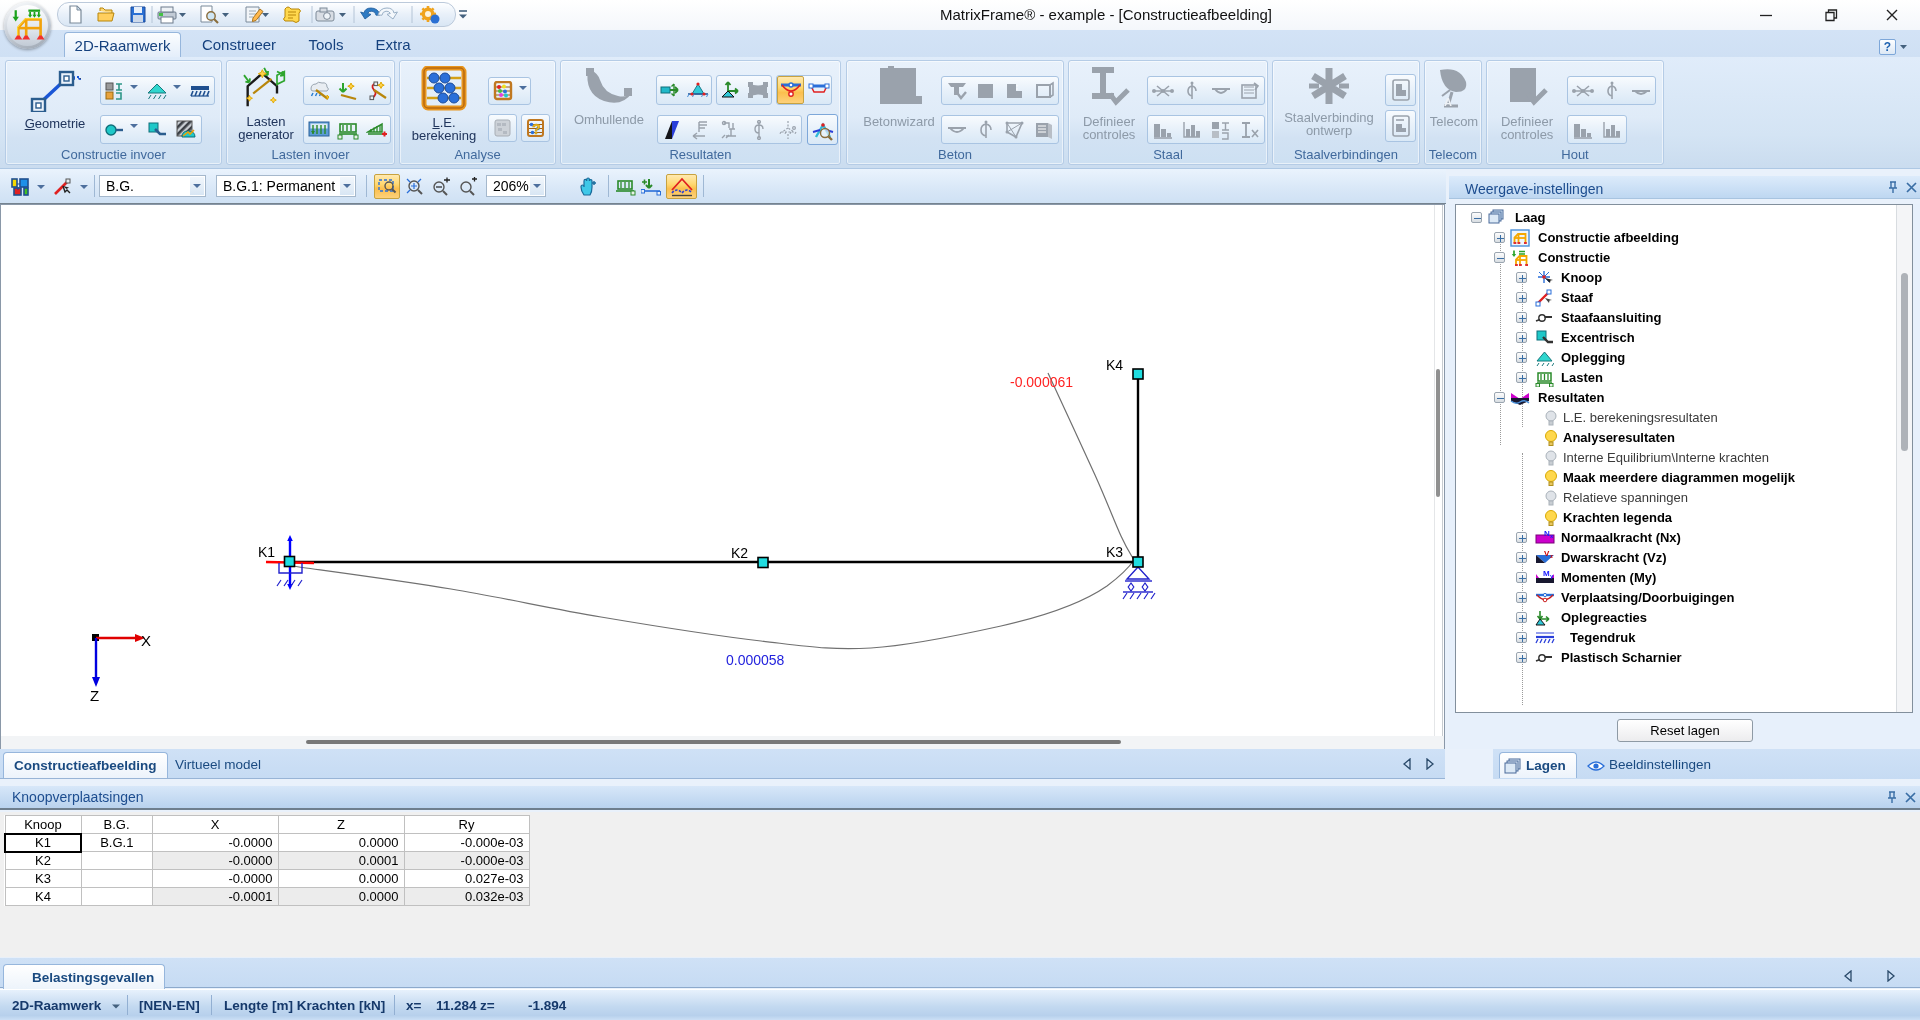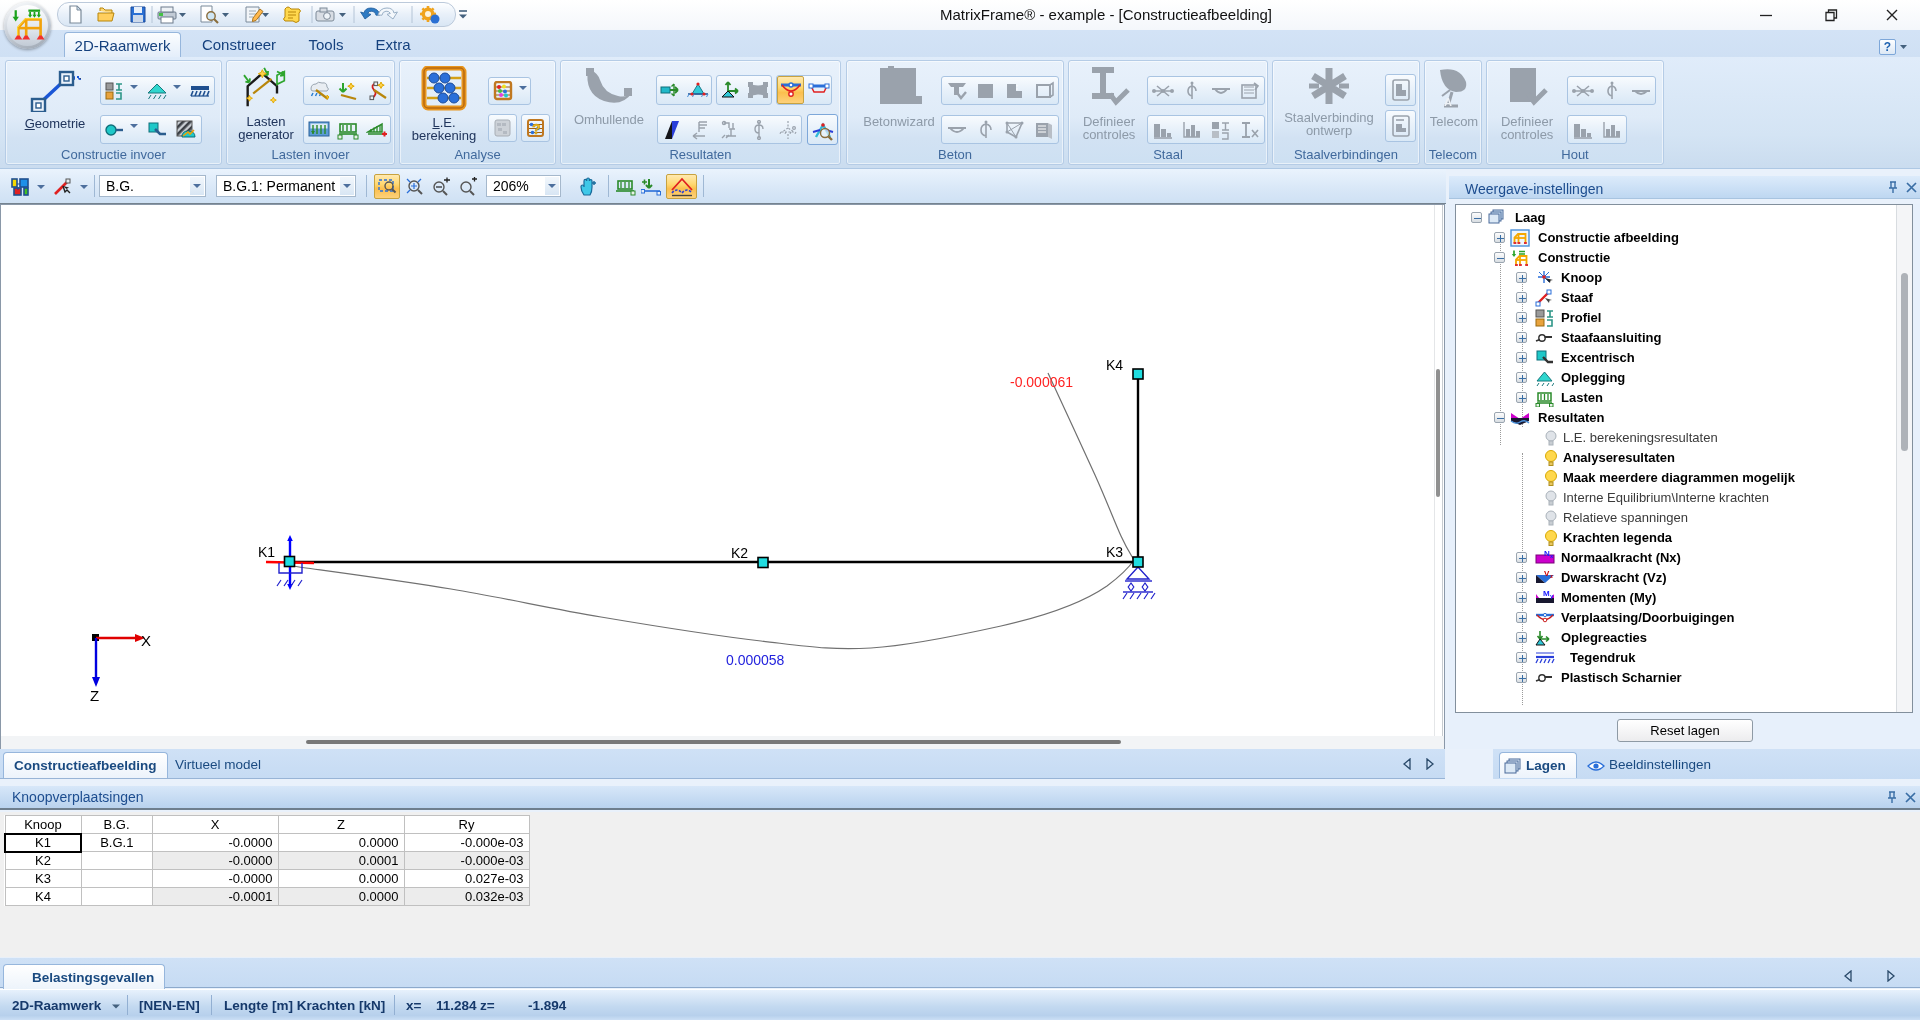--- a/index.html
+++ b/index.html
@@ -838,21 +838,21 @@
           <path d="M5 10 h6" stroke="#222" stroke-width="1.2"></path>
         </svg>
       </div>
     <div class="tbtn" style="left:455px; width:25px;">
         <svg width="20" height="19" viewBox="0 0 20 19">
           <circle cx="8" cy="10" r="5" fill="none" stroke="#555" stroke-width="1.4"></circle>
           <path d="M12 14 l4 4" stroke="#555" stroke-width="2"></path>
           <path d="M14 2 h5 M16.5 -0.5 v5" stroke="#222" stroke-width="1.3"></path>
         </svg>
       </div>
-    <div class="combo" style="left:486px; width:75px;">
+    <div class="combo" style="left:486px; width:60px;">
         <span class="txt">206%</span>
         <span class="cbtn">
           <span class="darr"></span>
         </span>
       </div>
     <div class="tbtn" style="left:574px; width:28px;">
         <svg width="20" height="20" viewBox="0 0 20 20">
           <path d="M6 18 q-3 -4 -3 -8 q0 -2 1.6 -2 q1.4 0 1.4 2 V4 q0 -1.6 1.4 -1.6 q1.3 0 1.3 1.6 V2.6 q0 -1.6 1.4 -1.6 q1.3 0 1.3 1.6 V4 q0 -1.4 1.3 -1.4 q1.3 0 1.3 1.4 v6 q0 5 -2 8z" fill="#3fc8e8" stroke="#1a6a9a" stroke-width="1.2"></path>
           <path d="M14 6 h4 m-2 -2 v4" stroke="#1a6a9a" stroke-width="1.4"></path>
         </svg>
@@ -1018,30 +1018,20 @@
                 <path d="M3 14 L13 4" stroke="#e02020" stroke-width="2.4"></path>
                 <rect x="12" y="1" width="4" height="4" fill="#fff" stroke="#2a6fd9"></rect>
                 <rect x="1" y="13" width="4" height="4" fill="#fff" stroke="#2a6fd9"></rect>
                 <path d="M10 9 l4 5 l0.5 -2.5 l2.5 -0.5 z" fill="#444"></path>
               </svg></span>
             <span class="lbl2" style="left:105px">Staaf</span>
           </div>
       <div class="trow">
             <span class="pm plus" style="left:60px"></span>
             <span class="ticon" style="left:79px"><svg width="19" height="18" viewBox="0 0 19 18">
-                <rect x="1" y="1" width="8" height="7" fill="#9a9a9a" stroke="#555"></rect>
-                <rect x="1" y="10" width="8" height="7" fill="#e8a33d" stroke="#9a6a10"></rect>
-                <path d="M12 2 h6 M15 2 v6 M12 8 h6" stroke="#2e9688" stroke-width="1.6"></path>
-                <path d="M12 11 h5 v6 h-5" stroke="#2e9688" stroke-width="1.6" fill="none"></path>
-              </svg></span>
-            <span class="lbl2" style="left:105px">Profiel</span>
-          </div>
-      <div class="trow">
-            <span class="pm plus" style="left:60px"></span>
-            <span class="ticon" style="left:79px"><svg width="19" height="18" viewBox="0 0 19 18">
                 <circle cx="7" cy="9" r="3.2" fill="none" stroke="#333" stroke-width="1.4"></circle>
                 <path d="M1 12 L5 10.5 M9.5 8 L17 8" stroke="#333" stroke-width="1.8"></path>
               </svg></span>
             <span class="lbl2" style="left:105px">Staafaansluiting</span>
           </div>
       <div class="trow">
             <span class="pm plus" style="left:60px"></span>
             <span class="ticon" style="left:79px"><svg width="19" height="18" viewBox="0 0 19 18">
                 <rect x="2" y="2" width="9" height="9" fill="#1fc8c8" stroke="#0f6f7a"></rect>
                 <path d="M8 8 l5 5 h5" stroke="#333" stroke-width="2.4" fill="none"></path>
@@ -1083,33 +1073,33 @@
               </svg></span>
             <span class="lbl2" style="left:107px">L.E. berekeningsresultaten</span>
           </div>
       <div class="trow">
             <span class="ticon" style="left:87px"><svg width="16" height="18" viewBox="0 0 16 18">
                 <circle cx="8" cy="7" r="5.5" fill="#ffd84d" stroke="#d8a800"></circle>
                 <rect x="6" y="13" width="4" height="3.5" fill="#e8c860" stroke="#b09020"></rect>
               </svg></span>
             <span class="lbl2" style="left:107px">Analyseresultaten</span>
           </div>
-      <div class="trow">
-            <span class="ticon" style="left:87px"><svg width="16" height="18" viewBox="0 0 16 18">
-                <circle cx="8" cy="7" r="5.5" fill="#ffd84d" stroke="#d8a800"></circle>
-                <rect x="6" y="13" width="4" height="3.5" fill="#e8c860" stroke="#b09020"></rect>
-              </svg></span>
-            <span class="lbl2" style="left:107px">Maak meerdere diagrammen mogelijk</span>
-          </div>
       <div class="trow reg">
             <span class="ticon" style="left:87px"><svg width="16" height="18" viewBox="0 0 16 18">
                 <circle cx="8" cy="7" r="5" fill="#dfe3e8" stroke="#aab2ba"></circle>
                 <rect x="6" y="12" width="4" height="4" fill="#c8cdd2" stroke="#aab2ba"></rect>
               </svg></span>
             <span class="lbl2" style="left:107px">Interne Equilibrium\Interne krachten</span>
+          </div>
+      <div class="trow">
+            <span class="ticon" style="left:87px"><svg width="16" height="18" viewBox="0 0 16 18">
+                <circle cx="8" cy="7" r="5.5" fill="#ffd84d" stroke="#d8a800"></circle>
+                <rect x="6" y="13" width="4" height="3.5" fill="#e8c860" stroke="#b09020"></rect>
+              </svg></span>
+            <span class="lbl2" style="left:107px">Maak meerdere diagrammen mogelijk</span>
           </div>
       <div class="trow reg">
             <span class="ticon" style="left:87px"><svg width="16" height="18" viewBox="0 0 16 18">
                 <circle cx="8" cy="7" r="5" fill="#dfe3e8" stroke="#aab2ba"></circle>
                 <rect x="6" y="12" width="4" height="4" fill="#c8cdd2" stroke="#aab2ba"></rect>
               </svg></span>
             <span class="lbl2" style="left:107px">Relatieve spanningen</span>
           </div>
       <div class="trow">
             <span class="ticon" style="left:87px"><svg width="16" height="18" viewBox="0 0 16 18">

